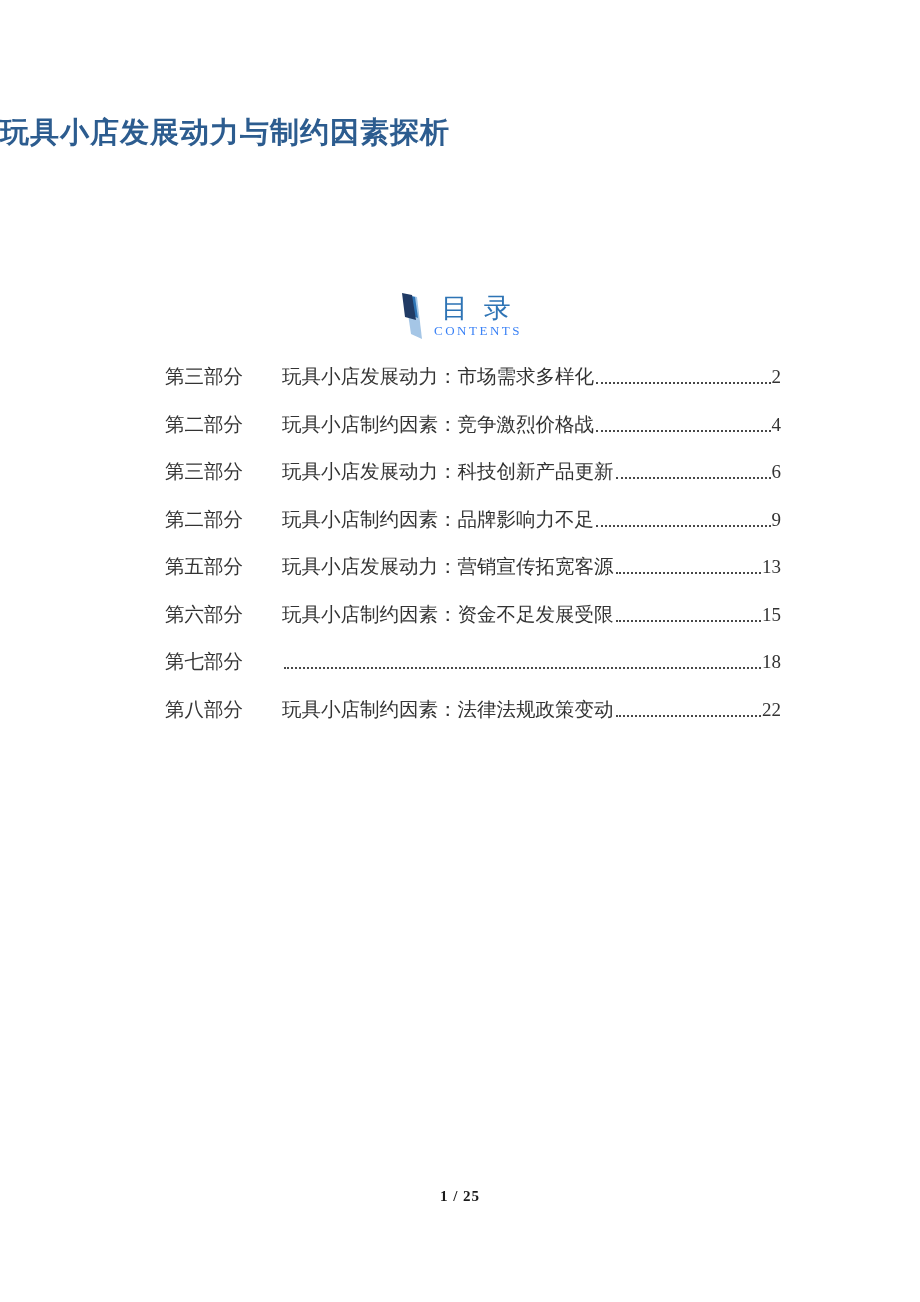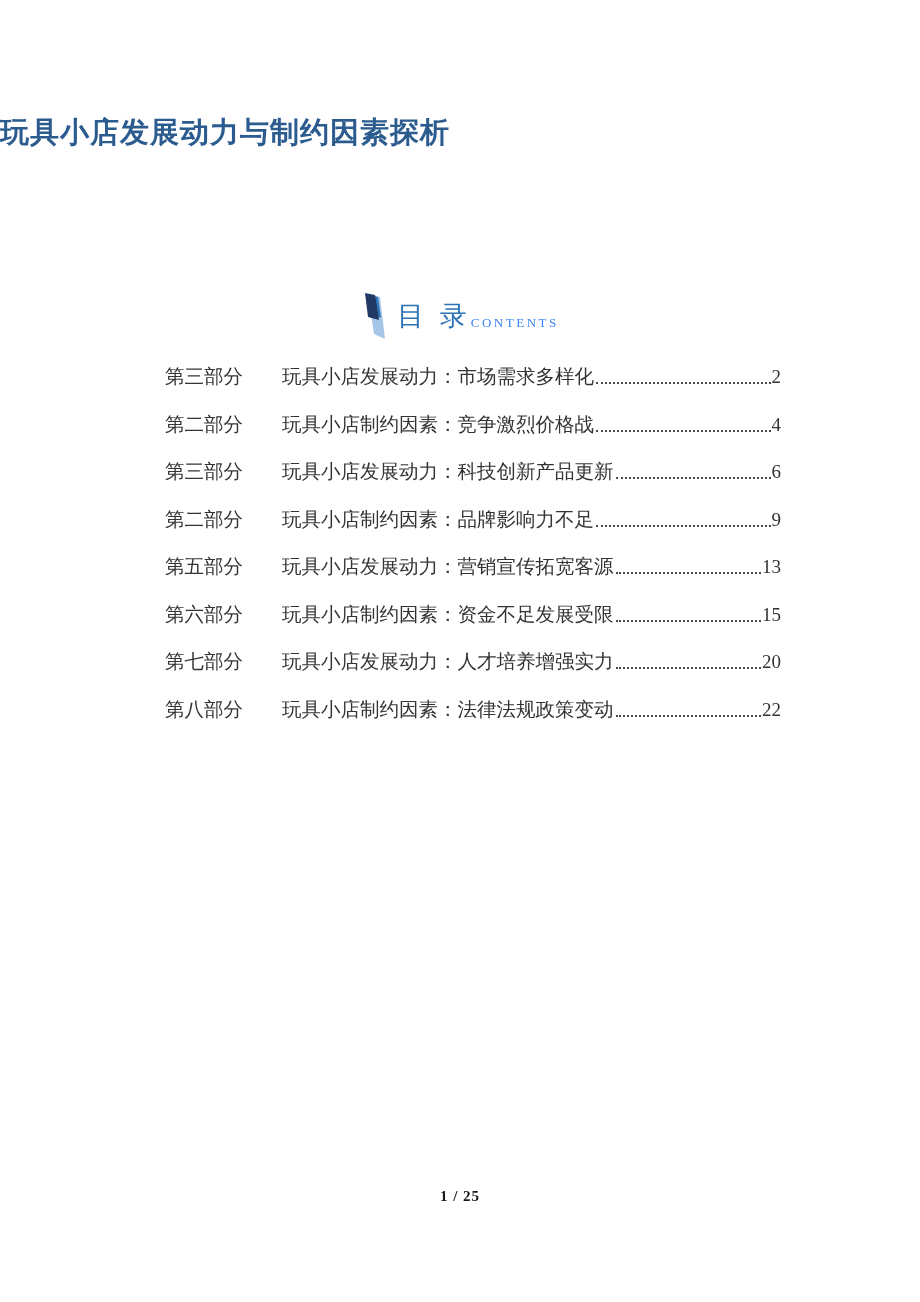--- a/index.html
+++ b/index.html
@@ -41,22 +41,22 @@
     align-items: center;
     gap: 10px;
   }
   .slash-mark {
     width: 26px;
     height: 48px;
     flex: none;
   }
   .toc-heading-col {
     display: flex;
-    flex-direction: row;
-    align-items: flex-end;
+    flex-direction: column;
+    align-items: center;
   }
   .toc-heading {
     font-family: "Liberation Sans", sans-serif;
     font-size: 27px;
     line-height: 28px;
     color: #2e74b5;
     letter-spacing: 4px;
     white-space: nowrap;
   }
   .toc-subheading {
@@ -177,23 +177,22 @@
 
   <div class="toc-row">
     <span class="toc-part">第六部分</span>
     <span class="toc-item-title">玩具小店制约因素：资金不足发展受限</span>
     <span class="toc-leader"></span>
     <span class="toc-pagenum">15</span>
   </div>
 
   <div class="toc-row">
     <span class="toc-part">第七部分</span>
-    <span class="toc-item-title">玩具小店发展动力：人才培养增强实力</span>
-    <span class="toc-leader"></span>
-    <span class="toc-pagenum">20</span>
+    <span class="toc-leader"></span>
+    <span class="toc-pagenum">18</span>
   </div>
 
   <div class="toc-row">
     <span class="toc-part">第八部分</span>
     <span class="toc-item-title">玩具小店制约因素：法律法规政策变动</span>
     <span class="toc-leader"></span>
     <span class="toc-pagenum">22</span>
   </div>
 </div>
 

